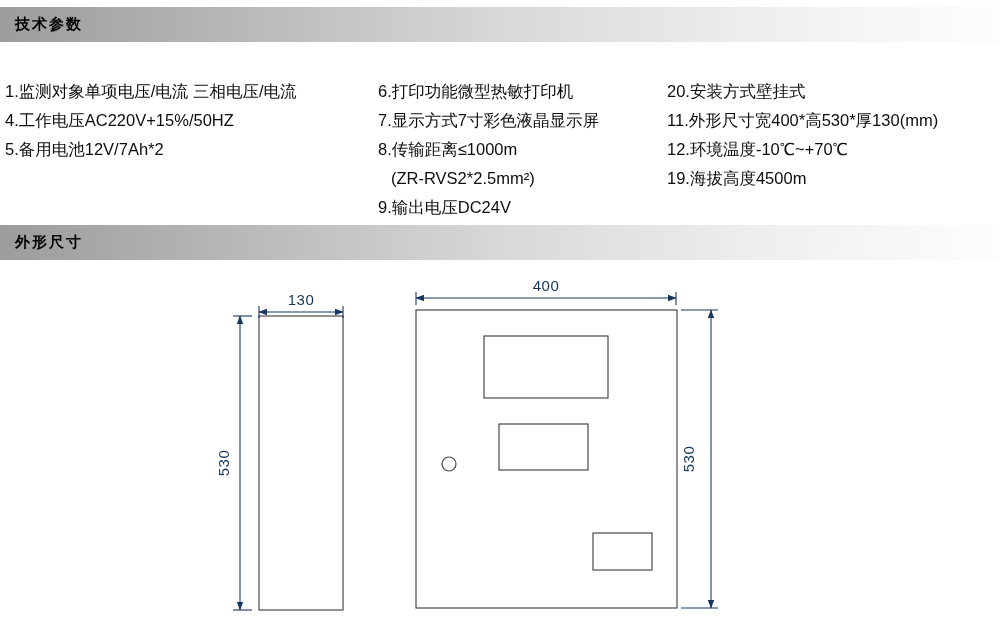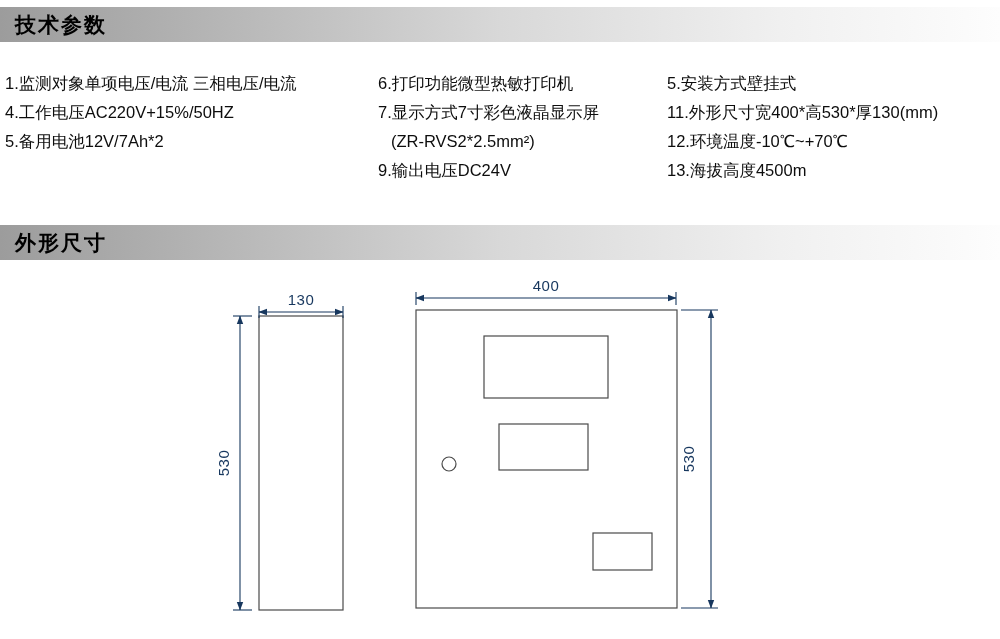--- a/index.html
+++ b/index.html
@@ -4,26 +4,26 @@
 <style>
   html,body { margin:0; padding:0; background:#ffffff; }
   .page {
     position:relative; width:1000px; height:639px; background:#ffffff;
     font-family:"Liberation Sans", sans-serif; color:#111; overflow:hidden;
   }
   .section-header {
     position:absolute; left:0; width:1000px; height:35px;
     background:linear-gradient(90deg,#9c9c9c 0%,#b6b6b6 22%,#d8d8d8 50%,#f0f0f0 78%,#fdfdfd 100%);
     display:flex; align-items:center; padding-left:15px; box-sizing:border-box;
-    font-size:21px; font-weight:bold; color:#000; letter-spacing:2px;
+    font-size:15px; font-weight:bold; color:#000; letter-spacing:2px;
   }
   .header-tech { top:7px; }
   .header-dims { top:225px;text-align:center; }
   .params { position:absolute; top:63px; left:0; width:1000px; font-size:16.5px; color:#0d0d0d; }
-  .col { position:absolute; top:6px; }
+  .col { position:absolute; top:14px; }
   .col1 { left:5px; }
   .col2 { left:378px; }
   .col3 { left:667px; }
   .line { height:29px; line-height:29px; white-space:nowrap; }
   .indent { padding-left:13px; }
   .drawing { position:absolute; top:272px; left:0; }
   .outline { fill:#ffffff; stroke:#4a4a4a; stroke-width:1.2; }
   .dim { stroke:#17375e; stroke-width:1.1; fill:none; }
   .arrows { marker-start:url(#arr); marker-end:url(#arr); }
   .dimtext { fill:#17375e; font-size:15px; letter-spacing:0.5px; font-family:"Liberation Sans", sans-serif; }
@@ -39,28 +39,29 @@
 
   <div class="params">
     <div class="col col1">
       <div class="line">1.监测对象单项电压/电流 三相电压/电流</div>
       <div class="line">4.工作电压AC220V+15%/50HZ</div>
       <div class="line">5.备用电池12V/7Ah*2</div>
     </div>
     <div class="col col2">
       <div class="line">6.打印功能微型热敏打印机</div>
       <div class="line">7.显示方式7寸彩色液晶显示屏</div>
+      <div class="line">8.传输距离≤1000m</div>
       <div class="line indent">(ZR-RVS2*2.5mm²)</div>
       <div class="line">9.输出电压DC24V</div>
     </div>
     <div class="col col3">
-      <div class="line">5.安装方式壁挂式</div>
+      <div class="line">20.安装方式壁挂式</div>
       <div class="line">11.外形尺寸宽400*高530*厚130(mm)</div>
       <div class="line">12.环境温度-10℃~+70℃</div>
-      <div class="line">13.海拔高度4500m</div>
+      <div class="line">19.海拔高度4500m</div>
     </div>
   </div>
 
   <div class="section-header header-dims">
     <span>外形尺寸</span>
   </div>
 
   <svg class="drawing" width="1000" height="360" viewBox="0 0 1000 360" xmlns="http://www.w3.org/2000/svg">
     <defs>
       <marker id="arr" viewBox="0 0 10 10" refX="9.5" refY="5" markerWidth="8" markerHeight="8" orient="auto-start-reverse">

